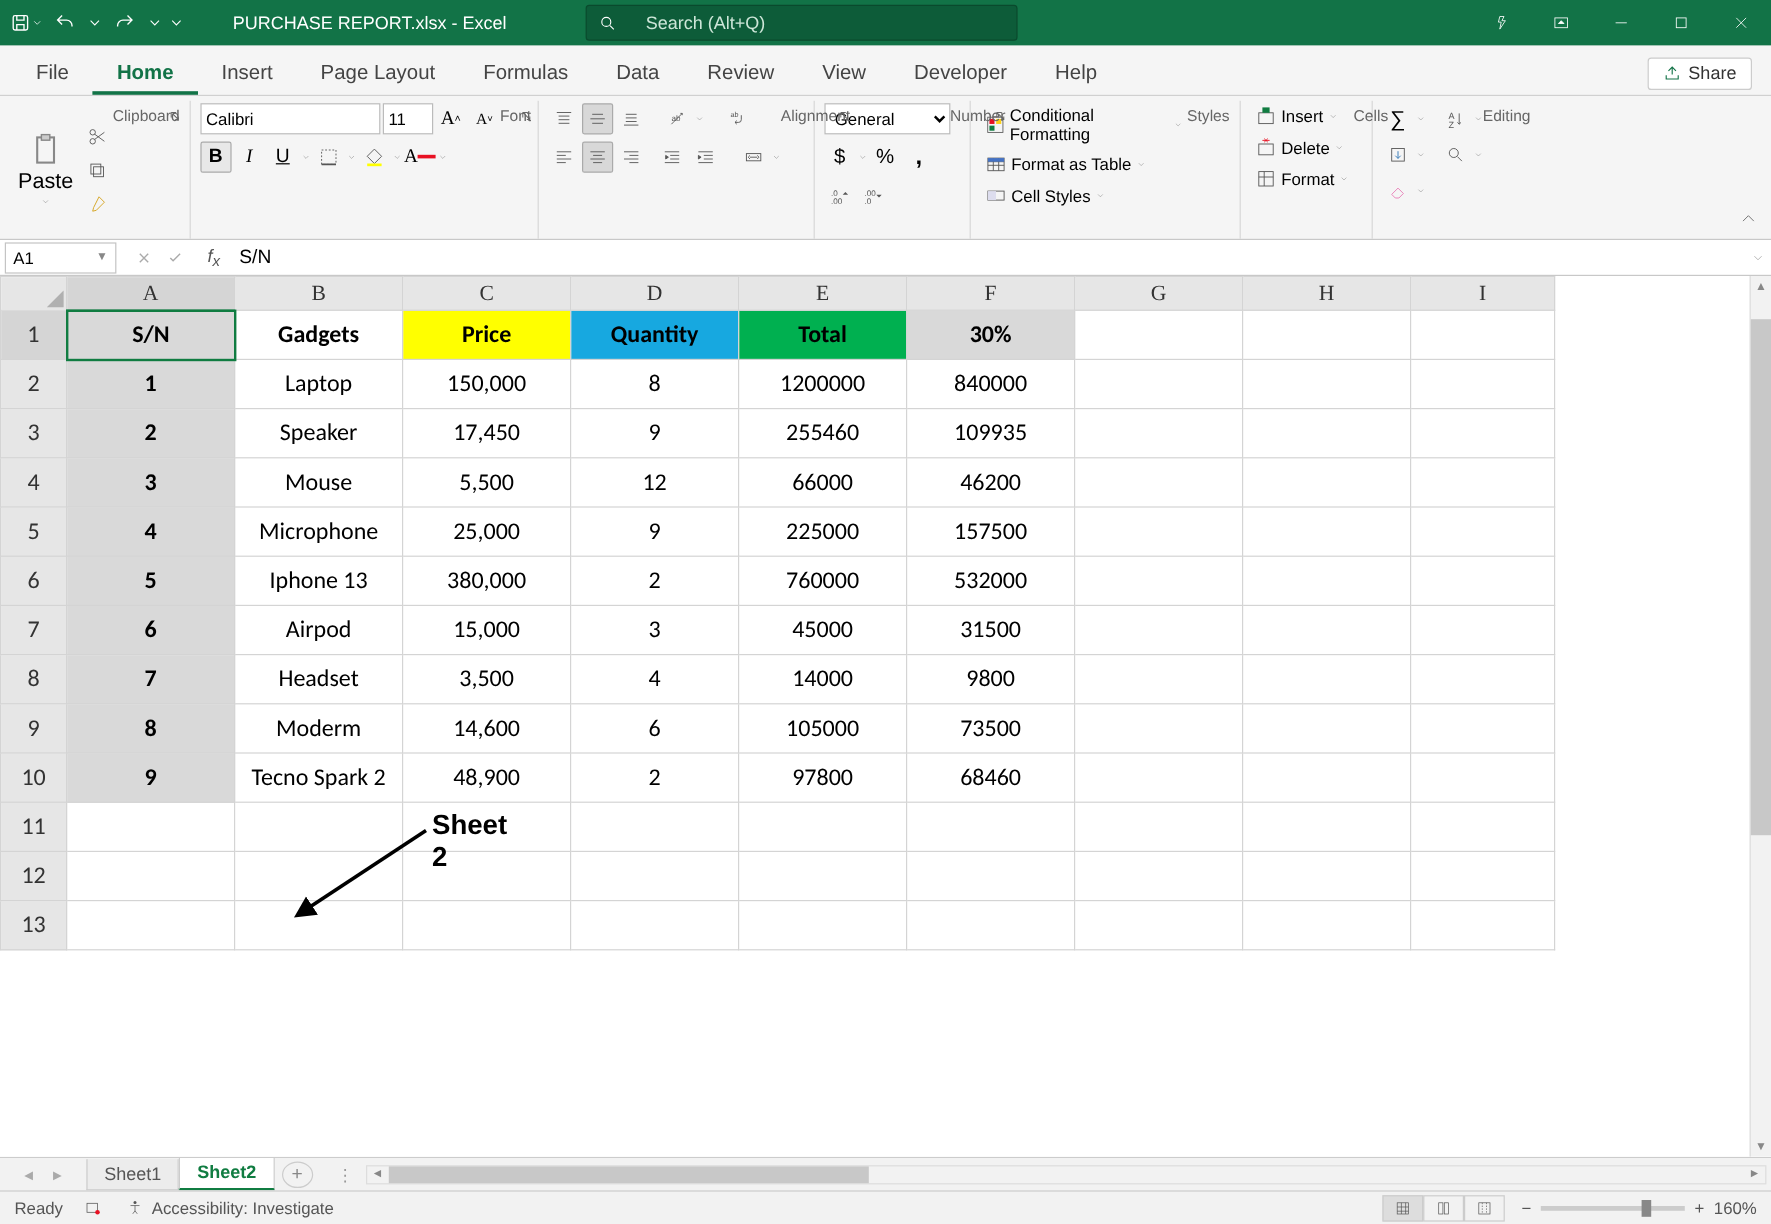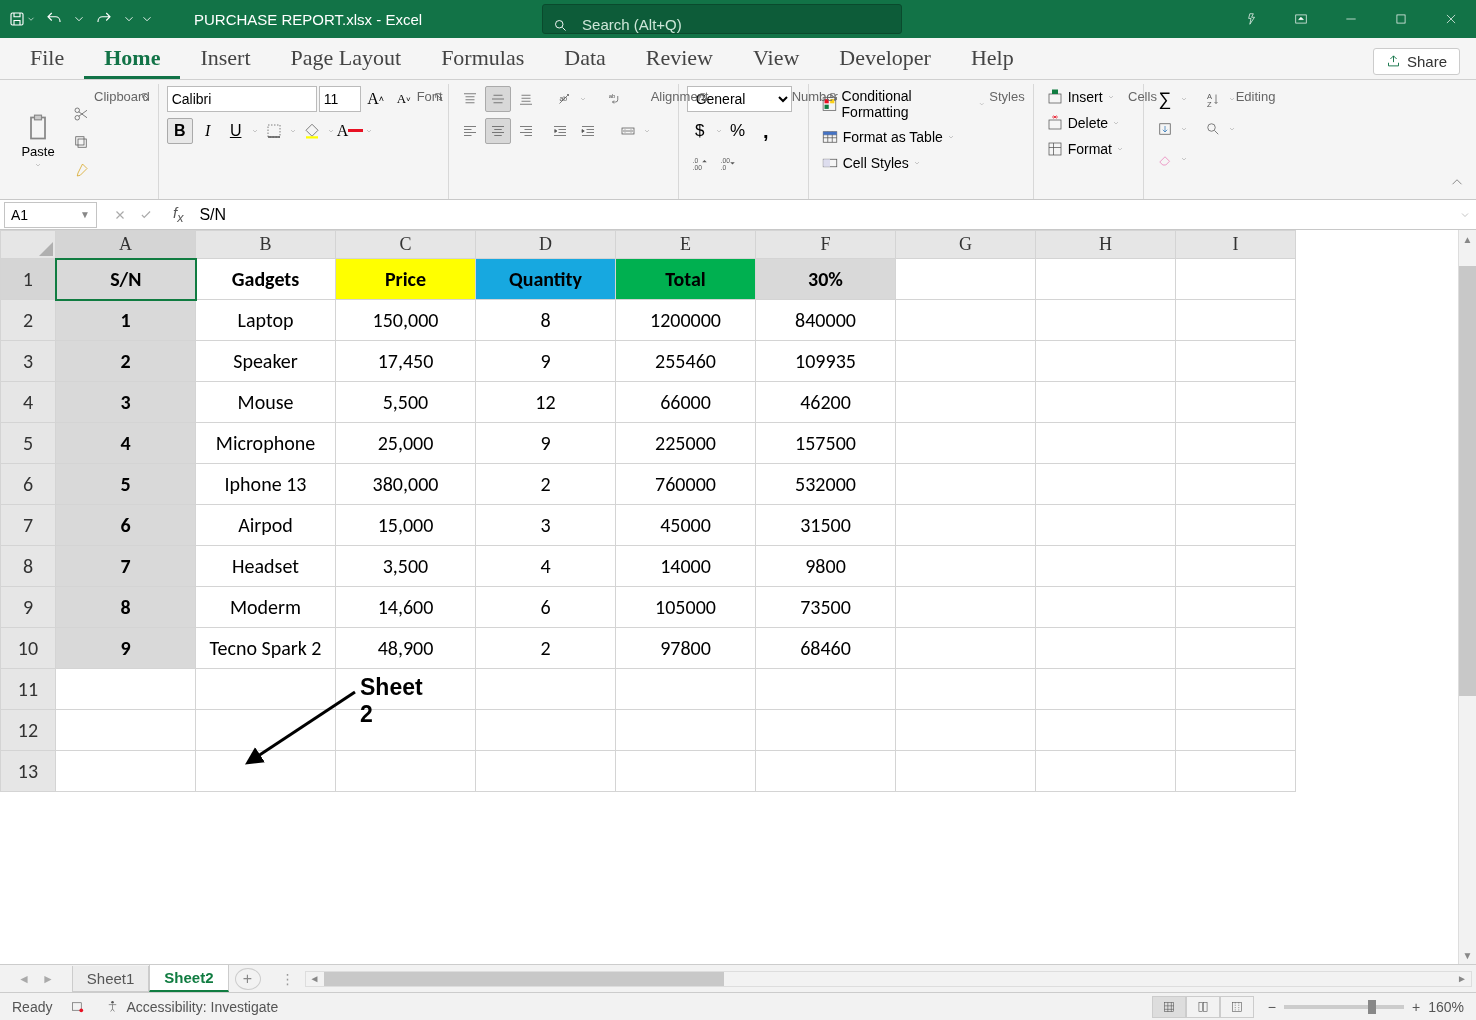--- a/index.html
+++ b/index.html
@@ -2,39 +2,39 @@
 <html><head>
 <meta charset="utf-8">
 <style>
 *{box-sizing:border-box;margin:0;padding:0;font-family:"Segoe UI",Arial,sans-serif;}
 body{width:1476px;height:1020px;background:#f0f0f0;overflow:hidden;position:relative;display:flex;flex-direction:column;}
 .titlebar{background:#127347;height:38px;display:flex;align-items:center;color:#fff;font-size:15px;}
 .titlebar .qat{display:flex;align-items:center;gap:4px;margin-left:8px;}
 .qat-btn{width:28px;height:28px;display:flex;align-items:center;justify-content:center;border-radius:2px;cursor:pointer;}
 .qat-btn svg{width:18px;height:18px;fill:none;stroke:#fff;stroke-width:1.5;}
 .titlebar .title{flex:0 0 auto;margin-left:40px;margin-right:10px;white-space:nowrap;}
-.searchbox{flex:0 0 360px;height:30px;background:#0d5c39;border:1px solid #0a4a2d;border-radius:3px;display:flex;align-items:flex-end;padding:0 10px;color:#cde6d8;margin-left:110px;}
+.searchbox{flex:0 0 360px;height:30px;background:#0d5c39;border:1px solid #0a4a2d;border-radius:3px;display:flex;align-items:center;padding:0 10px;color:#cde6d8;margin-left:56px;gap:10px;}
 .searchbox svg{width:15px;height:15px;margin-right:14px;fill:none;stroke:#fff;stroke-width:1.5;}
 .titlebar .winbtns{margin-left:auto;display:flex;}
 .winbtn{width:50px;height:38px;display:flex;align-items:center;justify-content:center;cursor:pointer;}
 .winbtn svg{width:14px;height:14px;stroke:#fff;stroke-width:1.2;fill:none;}
 
 .ribbon-tabs{background:#f5f5f5;height:42px;display:flex;align-items:flex-end;border-bottom:1px solid #d0d0d0;padding-left:10px;gap:0;}
-.ribbon-tab{padding:10px 20px 8px 20px;font-size:22px;color:#444;cursor:pointer;font-family:Liberation Serif, serif;}
+.ribbon-tab{padding:10px 20px 8px 20px;font-size:17px;color:#444;cursor:pointer;}
 .ribbon-tab.active{color:#127347;font-weight:600;border-bottom:3px solid #127347;padding-bottom:5px;}
 .share-btn{margin-left:auto;margin-right:16px;margin-bottom:4px;padding:4px 12px;border:1px solid #ccc;border-radius:3px;font-size:15px;display:flex;align-items:center;gap:6px;cursor:pointer;color:#333;background:#fff;}
 .share-btn svg{width:15px;height:15px;fill:none;stroke:#127347;stroke-width:1.5;}
 
 .ribbon-body{background:#f5f5f5;height:120px;border-bottom:1px solid #c8c8c8;display:flex;padding:4px 6px 0 6px;position:relative;}
 .rgroup{display:flex;flex-direction:row;border-right:1px solid #d8d8d8;padding:2px 8px;height:100%;}
 .rgroup .controls{flex:1;display:flex;align-items:center;gap:6px;}
 .rgroup .glabel{font-size:13px;color:#666;text-align:center;height:20px;display:flex;align-items:center;justify-content:center;position:relative;}
 .glabel .dlaunch{position:absolute;right:-2px;width:12px;height:12px;}
 .glabel .dlaunch svg{width:10px;height:10px;stroke:#666;fill:none;stroke-width:1;}
-.bigbtn{width:48px;height:72px;display:flex;flex-direction:column;align-items:center;justify-content:center;font-size:13px;cursor:pointer;gap:2px;}
+.bigbtn{width:48px;height:72px;display:flex;flex-direction:column;align-items:center;justify-content:center;font-size:18px;cursor:pointer;gap:2px;}
 .bigbtn svg{width:28px;height:28px;}
 .smallbtn{width:26px;height:26px;display:flex;align-items:center;justify-content:center;cursor:pointer;border-radius:2px;}
 .smallbtn svg{width:18px;height:18px;}
 .fontbox,.sizebox{border:1px solid #bbb;background:#fff;font-size:14px;height:26px;padding:2px 4px;}
 .fontbox{width:150px;}
 .sizebox{width:42px;}
 .ribbtn{display:flex;align-items:center;gap:4px;font-size:14px;cursor:pointer;padding:2px 4px;}
 .ribbtn svg{width:18px;height:18px;}
 .col-flex{display:flex;flex-direction:column;gap:2px;}
 .row-flex{display:flex;align-items:center;gap:2px;}

